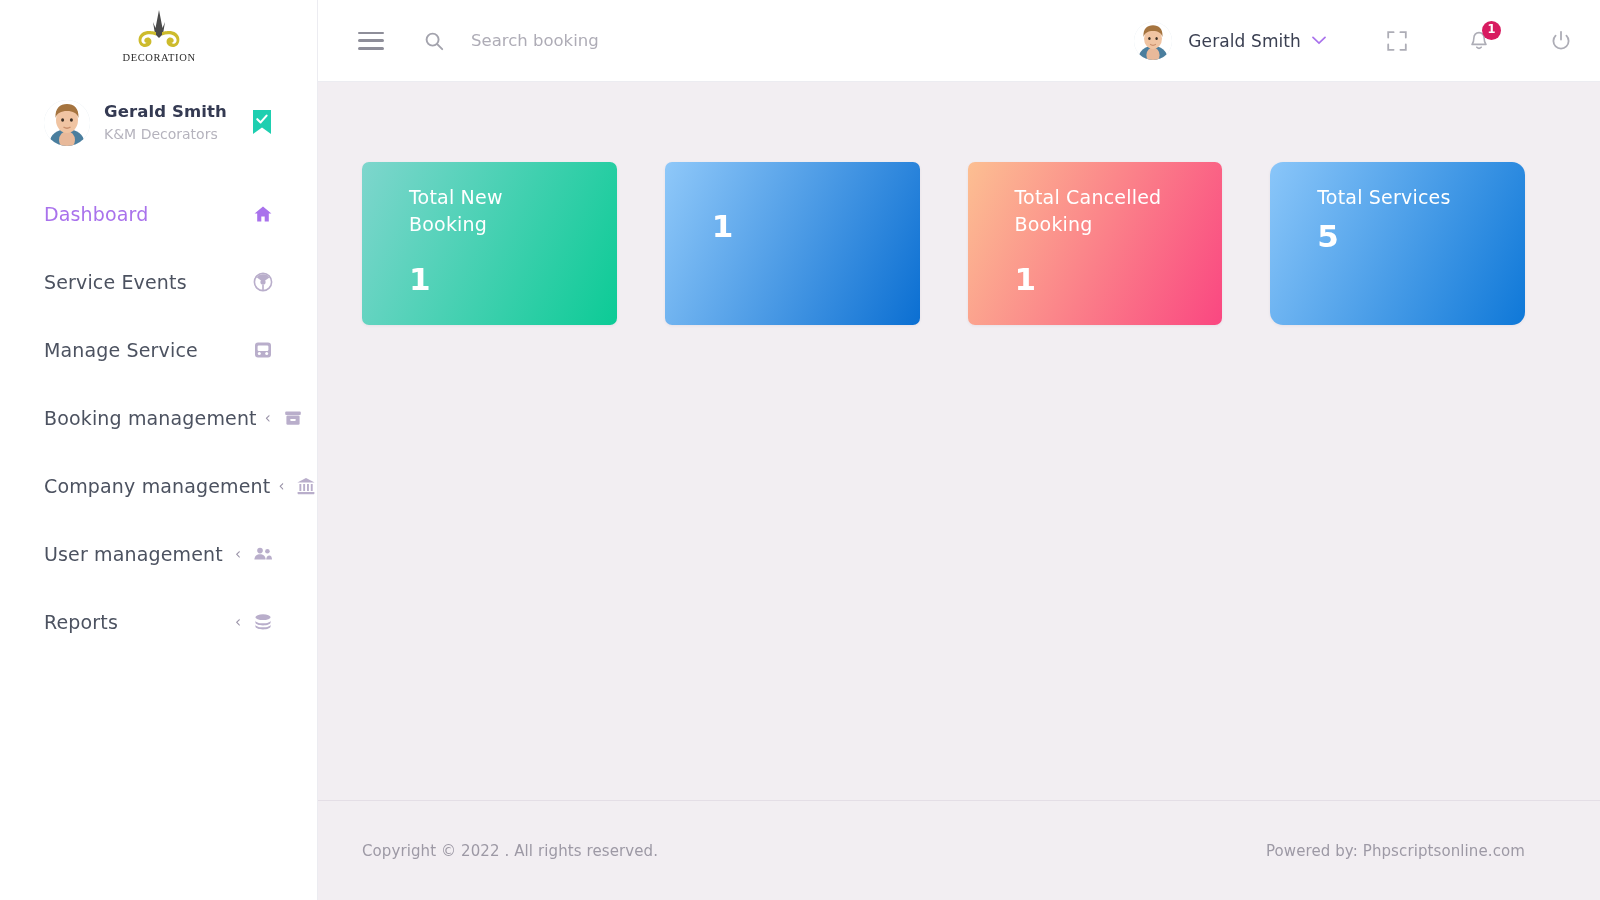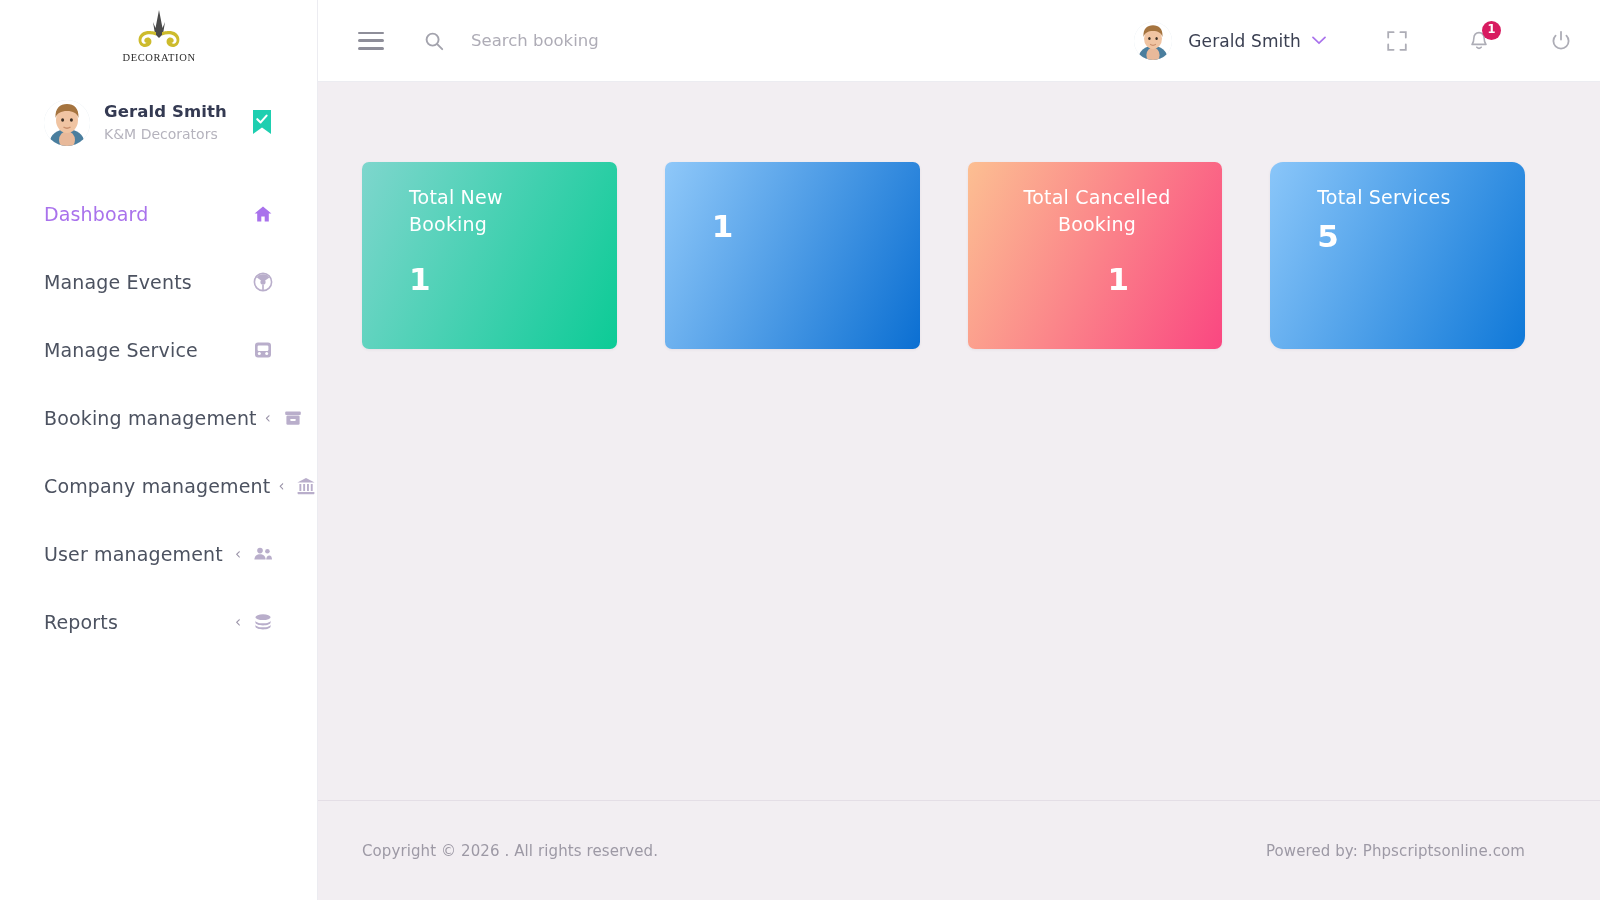--- a/index.html
+++ b/index.html
@@ -125,21 +125,21 @@
   }
 
   
   .content {
     flex:1 1 auto; background:#f2eef2;
     padding:52px 75px 0 44px;
     overflow:hidden;
   }
   .cards { display:flex; gap:48px; }
   .stat-card {
-    flex:1 1 0; height:187px; border-radius:7px;
+    flex:1 1 0; height:163px; border-radius:7px;
     padding:22px 0 0 47px;
     color:#ffffff; position:relative;
     box-shadow:0 1px 3px rgba(80,60,90,0.07);
   }
   .stat-title {
     font-size:19px; line-height:1.4; font-weight:400;
     letter-spacing:0.2px; max-width:165px;
   }
   .stat-value {
     font-size:31px; font-weight:bold; margin-top:24px; letter-spacing:0.3px;
@@ -205,21 +205,21 @@
         <span class="nav-label">Dashboard</span>
         <span class="nav-spacer"></span>
         <span class="nav-icon">
           <svg viewBox="0 0 20 20" width="20" height="20">
               <path d="M10 2.4 L1.6 9.4 H4.2 V17.6 H8.3 V12.6 H11.7 V17.6 H15.8 V9.4 H18.4 Z" fill="currentColor"></path>
             </svg>
         </span>
       </div>
 
       <div class="nav-item">
-        <span class="nav-label">Manage Events</span>
+        <span class="nav-label">Service Events</span>
         <span class="nav-spacer"></span>
         <span class="nav-icon">
           <svg viewBox="0 0 20 20" width="20" height="20">
             <circle cx="10" cy="10" r="8.6" fill="none" stroke="currentColor" stroke-width="1.6"></circle>
             <circle cx="10" cy="10" r="2.6" fill="currentColor"></circle>
             <path d="M10 10 L16.5 5.5 A8.2 8.2 0 0 0 3.6 5.2 Z" fill="currentColor"></path>
             <path d="M10 12.6 L10 18.5" stroke="currentColor" stroke-width="1.6"></path>
           </svg>
         </span>
       </div>
@@ -366,32 +366,32 @@
 
         <div class="stat-card two-line" style="background:linear-gradient(115deg,#7ed6cd 0%,#0ccb96 100%);">
           <div class="stat-title">Total New Booking</div>
           <div class="stat-value">1</div>
         </div>
 
         <div class="stat-card two-line" style="background:linear-gradient(115deg,#8fc8f9 0%,#0b6fd2 100%);">
           <div class="stat-value">1</div>
         </div>
 
-        <div class="stat-card two-line" style="background:linear-gradient(115deg,#fcbf92 0%,#fa4781 100%);text-align:center;">
+        <div class="stat-card two-line" style="background:linear-gradient(115deg,#fcbf92 0%,#fa4781 100%);">
           <div class="stat-title">Total Cancelled Booking</div>
           <div class="stat-value">1</div>
         </div>
 
         <div class="stat-card one-line" style="background:linear-gradient(115deg,#8ac6f9 0%,#0f78d8 100%);border-radius:13px;">
           <div class="stat-title">Total Services</div>
           <div class="stat-value">5</div>
         </div>
 
       </div>
     </div>
 
     <footer class="footer">
-      <span class="footer-text">Copyright © 2026 . All rights reserved.</span>
+      <span class="footer-text">Copyright © 2022 . All rights reserved.</span>
       <span class="footer-text">Powered by: Phpscriptsonline.com</span>
     </footer>
 
   </section>
 </div>
 
 </body></html>

